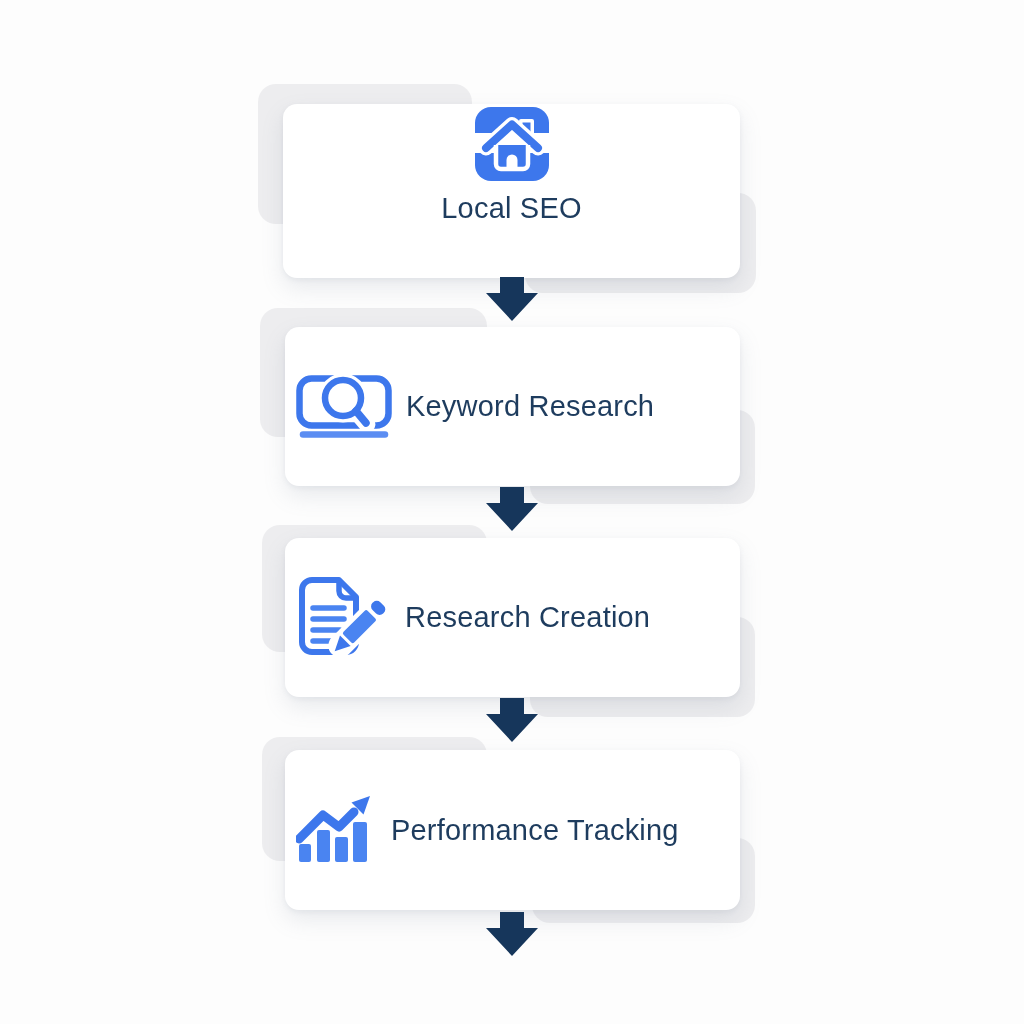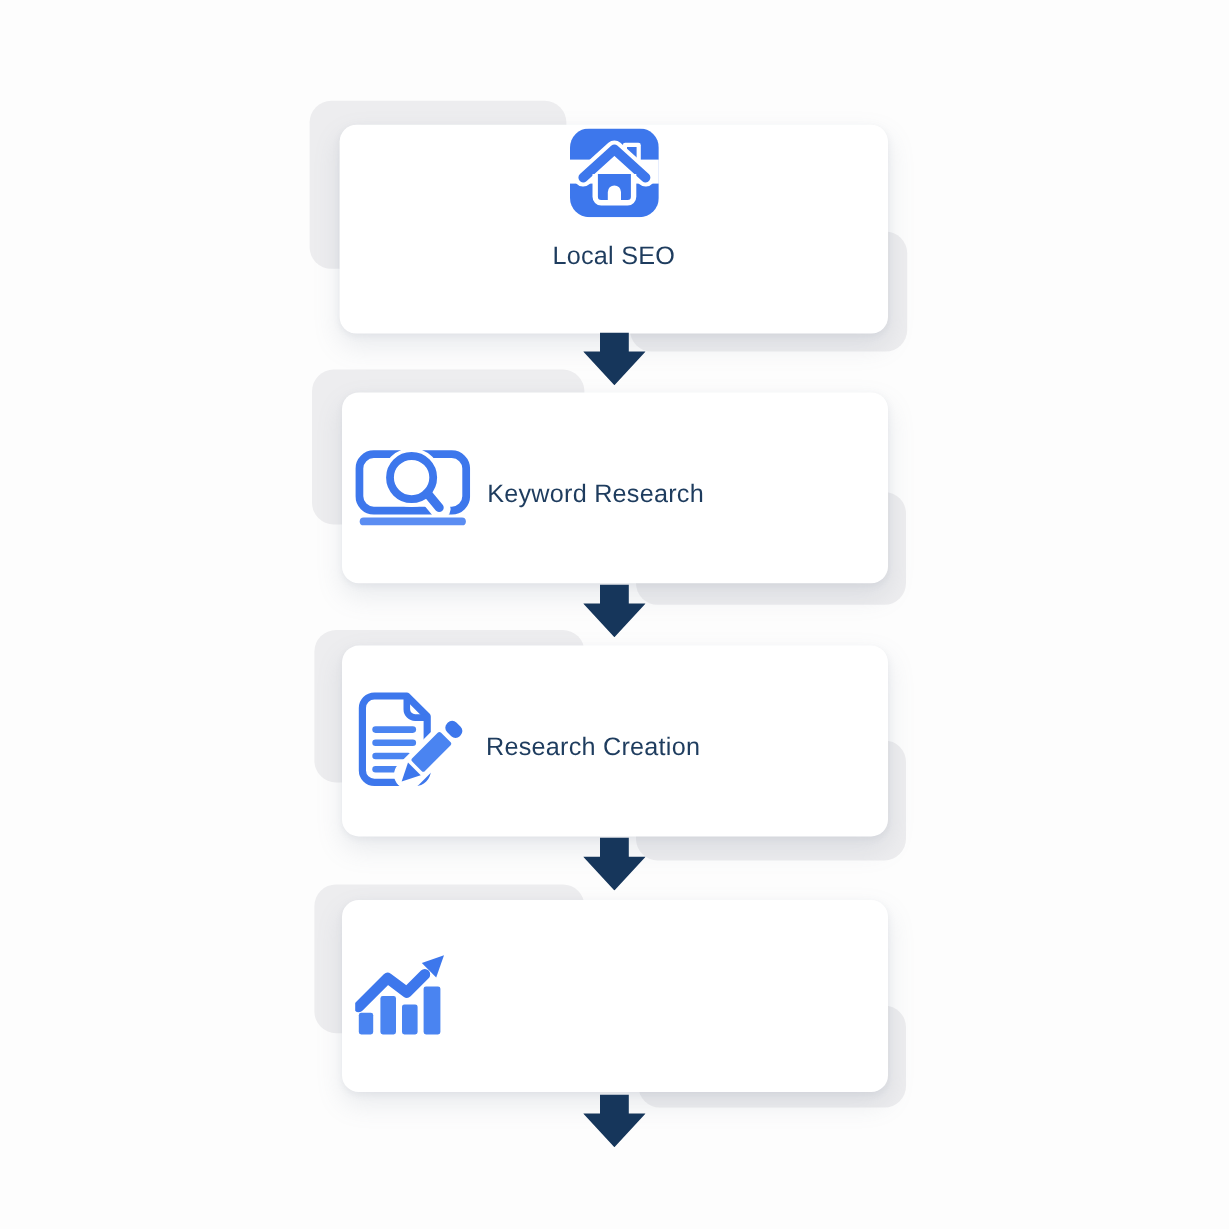--- a/index.html
+++ b/index.html
@@ -32,25 +32,24 @@
     padding-top: 3px;
     gap: 11px;
   }
   .card.row {
     flex-direction: row;
     align-items: center;
     padding-left: 11px;
   }
   .label {
     color: #1e3c5e;
-    font-size: 21px;
+    font-size: 29px;
     font-weight: 500;
     letter-spacing: 0.2px;
     white-space: nowrap;
-    margin-top: 10px;
   }
   .icon { flex: 0 0 auto; }
   .icon svg { display: block; }
   .arrow {
     position: absolute;
     width: 52px;
     height: 44px;
     z-index: 3;
   }
   
@@ -150,18 +149,19 @@
     <div class="icon">
       <svg viewBox="0 0 80 72" width="80" height="72">
         <rect x="3" y="50" width="12" height="18" rx="2" fill="#4a84f1"></rect>
         <rect x="21" y="36" width="13" height="32" rx="2" fill="#4a84f1"></rect>
         <rect x="39" y="43" width="13" height="25" rx="2" fill="#4a84f1"></rect>
         <rect x="57" y="28" width="14" height="40" rx="2" fill="#4a84f1"></rect>
         <polyline points="3,45 27,21 43,33 58,18" fill="none" stroke="#3d77ec" stroke-width="9" stroke-linecap="round" stroke-linejoin="round"></polyline>
         <polygon points="74,2 67.5,20.5 55.5,8.5" fill="#3d77ec"></polygon>
       </svg>
     </div>
+    <div class="label">Performance Tracking</div>
   </div>
   <svg class="arrow a4" viewBox="0 0 52 44">
     <polygon points="14,0 38,0 38,16 52,16 26,44 0,16 14,16" fill="#16365b"></polygon>
   </svg>
 
 </div>
 
 </body></html>

